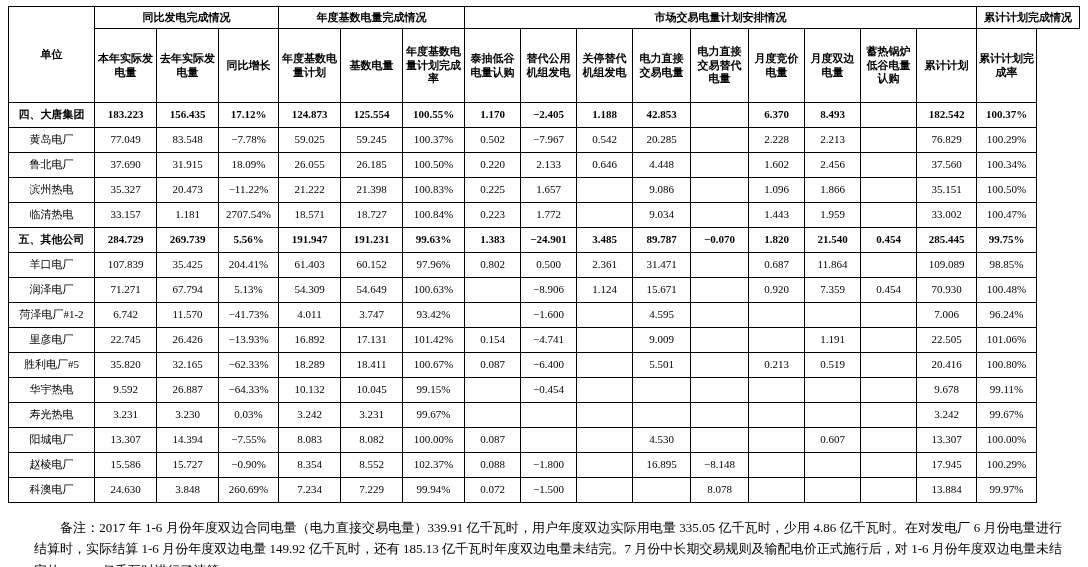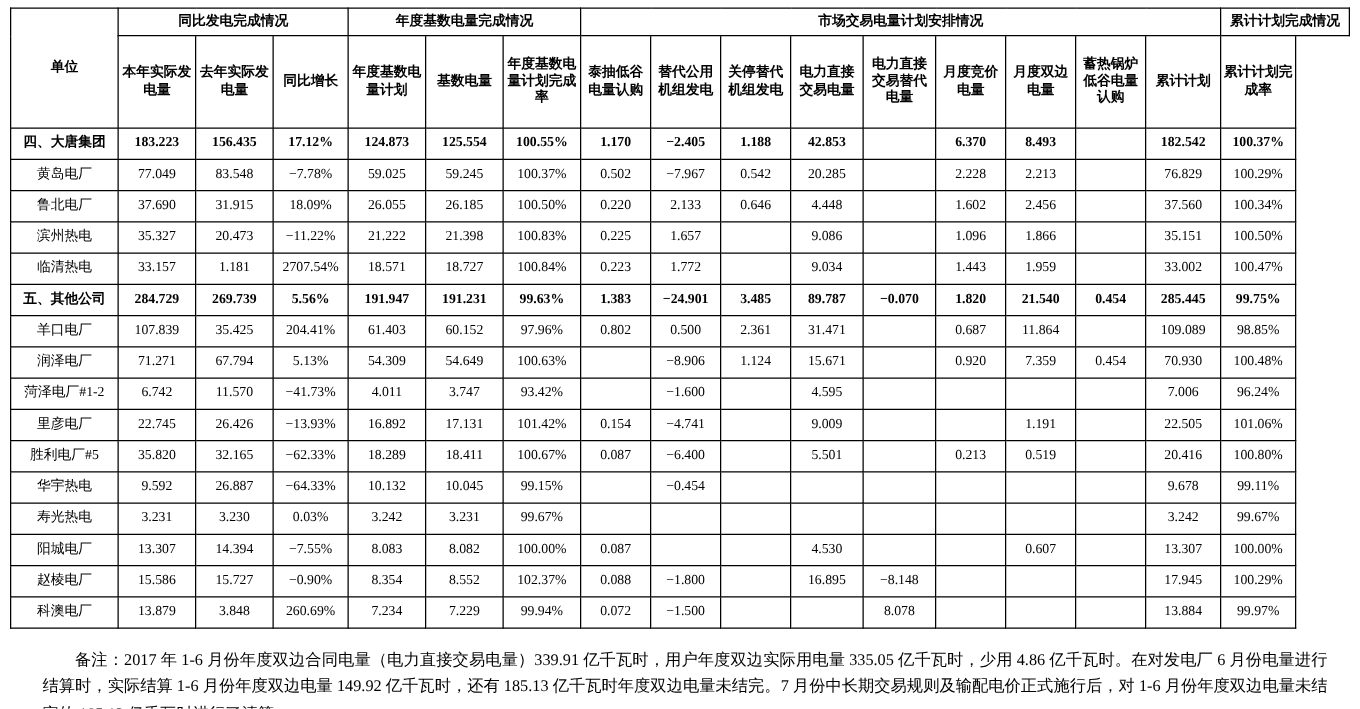--- a/index.html
+++ b/index.html
@@ -407,21 +407,21 @@
           <td class="num">16.895</td>
           <td class="num">−8.148</td>
           <td class="num"></td>
           <td class="num"></td>
           <td class="num"></td>
           <td class="num">17.945</td>
           <td class="num">100.29%</td>
         </tr>
         <tr class="data">
           <td class="unit">科澳电厂</td>
-          <td class="num">13.879</td>
+          <td class="num">24.630</td>
           <td class="num">3.848</td>
           <td class="num">260.69%</td>
           <td class="num">7.234</td>
           <td class="num">7.229</td>
           <td class="num">99.94%</td>
           <td class="num">0.072</td>
           <td class="num">−1.500</td>
           <td class="num"></td>
           <td class="num"></td>
           <td class="num">8.078</td>

